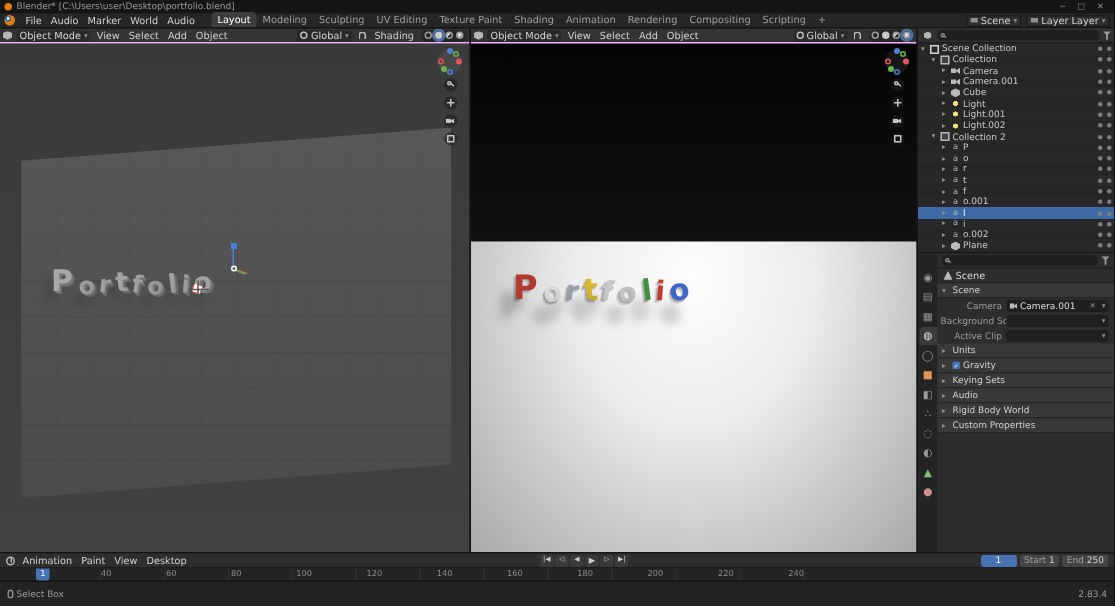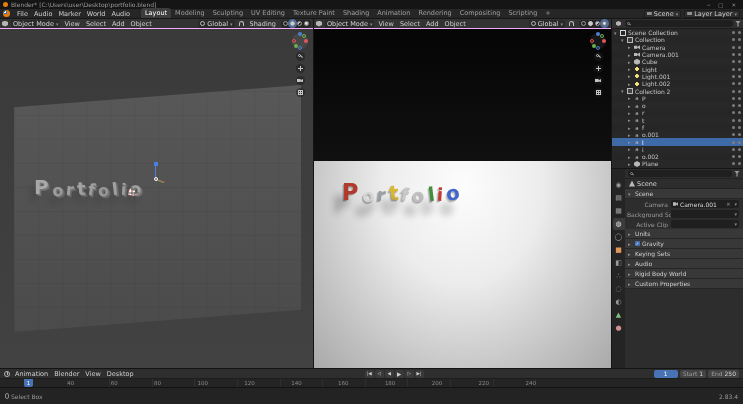--- a/index.html
+++ b/index.html
@@ -634,21 +634,21 @@
       </div>
 
     </div>
   </div>
 
   <div class="timeline">
     <div class="tl-header">
       <span class="clockic"></span>
       <div class="tl-menus">
         <span class="hdr-menu">Animation</span>
-          <span class="hdr-menu">Blender</span>
+          <span class="hdr-menu">Paint</span>
           <span class="hdr-menu">View</span>
           <span class="hdr-menu">Desktop</span>
       </div>
       <span class="tl-spacer"></span>
       <div class="transport">
         <span class="tbtn" data-icon="jump-start"></span>
           <span class="tbtn" data-icon="prev-key"></span>
           <span class="tbtn" data-icon="play-reverse"></span>
           <span class="tbtn" data-icon="play"></span>
           <span class="tbtn" data-icon="next-key"></span>

